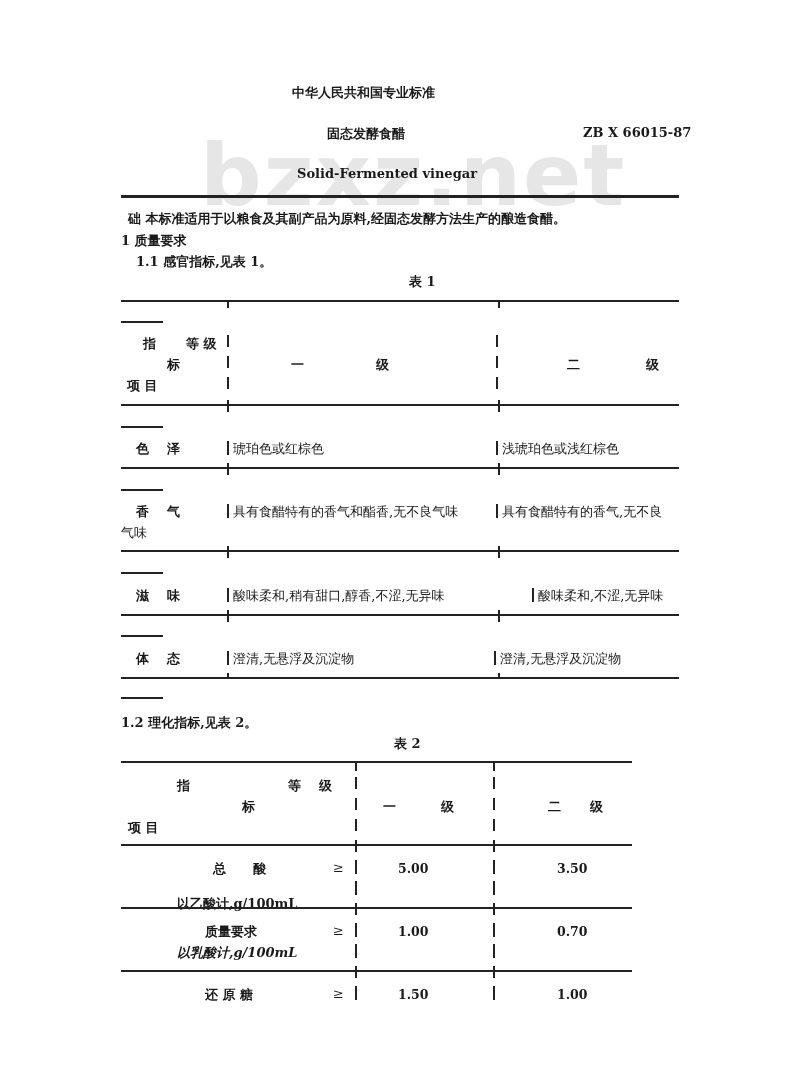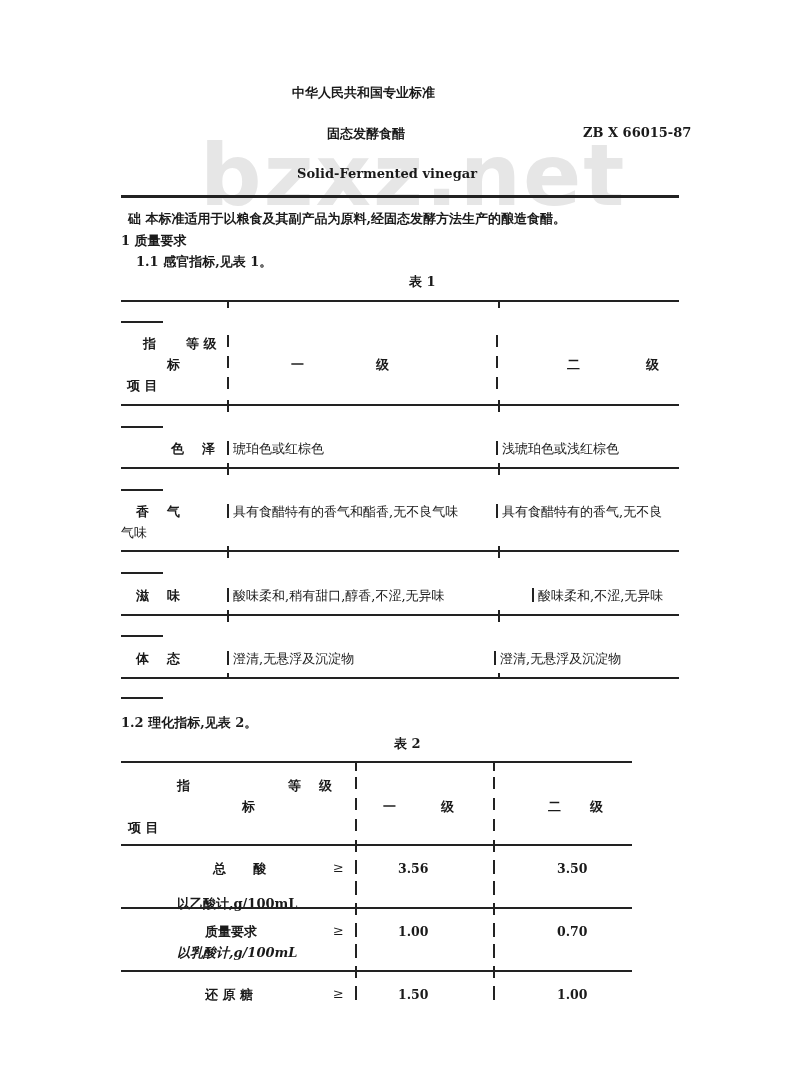--- a/index.html
+++ b/index.html
@@ -64,21 +64,21 @@
       <div class="abs b t13" style="left:567px; top:356px;">二</div>
       <div class="abs b t13" style="left:646px; top:356px;">级</div>
     </div>
 
     <div class="hline" style="left:121px; top:404px; width:558px;"></div>
     <div class="vtick" style="left:227px; top:400px; height:12px;"></div>
     <div class="vtick" style="left:498px; top:400px; height:12px;"></div>
     <div class="short" style="top:426px;"></div>
 
     <div>
-      <div class="abs b t13" style="left:136px; top:440px; white-space:pre;margin-left:35px;">色    泽</div>
+      <div class="abs b t13" style="left:136px; top:440px; white-space:pre;">色    泽</div>
       <div class="abs t13" style="left:227px; top:440px;"><span class="sep"></span><span>琥珀色或红棕色</span></div>
       <div class="abs t13" style="left:496px; top:440px;"><span class="sep"></span><span>浅琥珀色或浅红棕色</span></div>
     </div>
     <div class="hline" style="left:121px; top:467px; width:558px;"></div>
     <div class="vtick" style="left:227px; top:463px; height:12px;"></div>
     <div class="vtick" style="left:498px; top:463px; height:12px;"></div>
     <div class="short" style="top:489px;"></div>
 
     <div>
       <div class="abs b t13" style="left:136px; top:503px; white-space:pre;">香    气</div>
@@ -142,21 +142,21 @@
     <div class="vtick" style="left:493px; top:840px; height:12px;"></div>
 
     <div>
       <div class="abs b t13" style="left:213px; top:860px; white-space:pre;">总      酸</div>
       <div class="abs b t13" style="left:177px; top:881px;margin-top:14px;">以乙酸计,g/100mL</div>
       <div class="abs t13" style="left:333px; top:860px;">≥</div>
       <div class="vtick" style="left:355px; top:860px; height:14px;"></div>
       <div class="vtick" style="left:355px; top:881px; height:14px;"></div>
       <div class="vtick" style="left:493px; top:860px; height:14px;"></div>
       <div class="vtick" style="left:493px; top:881px; height:14px;"></div>
-      <div class="abs b t12" style="left:398px; top:861px;">3.56</div>
+      <div class="abs b t12" style="left:398px; top:861px;">5.00</div>
       <div class="abs b t12" style="left:557px; top:861px;">3.50</div>
     </div>
     <div class="hline" style="left:121px; top:907px; width:511px;"></div>
     <div class="vtick" style="left:355px; top:903px; height:12px;"></div>
     <div class="vtick" style="left:493px; top:903px; height:12px;"></div>
 
     <div>
       <div class="abs b t13" style="left:205px; top:923px;">质量要求</div>
       <div class="abs b t13" style="left:177px; top:944px;font-style:italic;">以乳酸计,g/100mL</div>
       <div class="abs t13" style="left:333px; top:923px;">≥</div>

